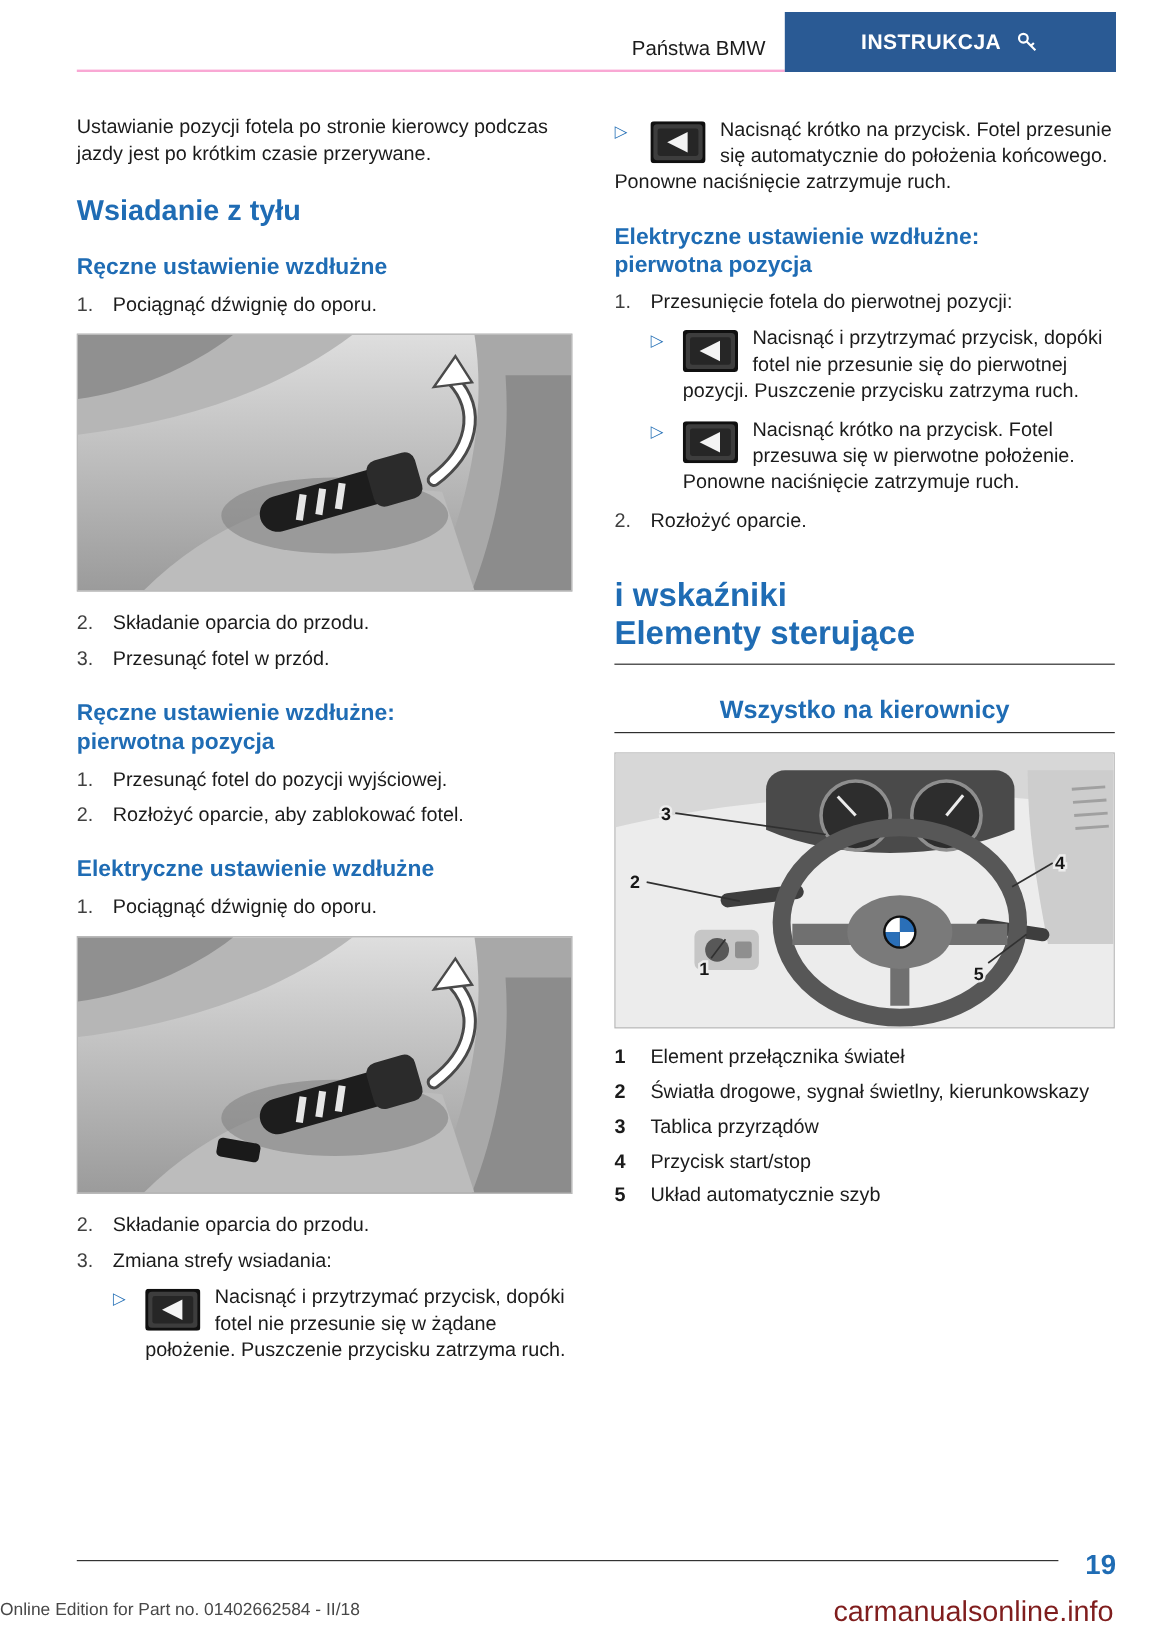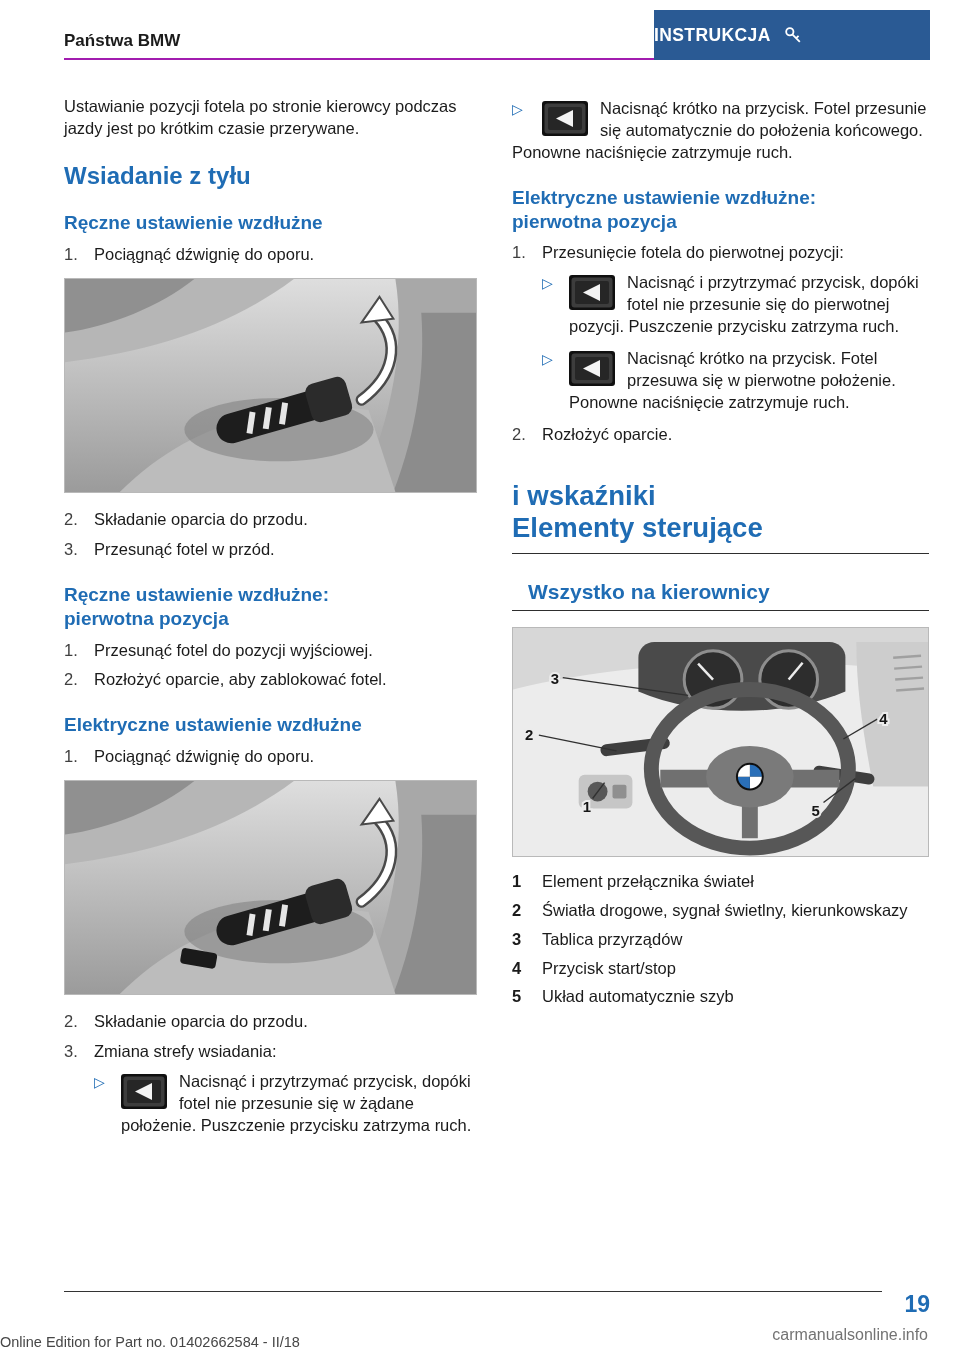--- a/index.html
+++ b/index.html
@@ -2,38 +2,38 @@
 <html lang="pl" style="--heading-blue: #1f6cb4; --badge-blue: #2a5a94; --body-text: #1b1b1b;"><head>
 <meta charset="utf-8">
 <style>
   * { box-sizing: border-box; margin: 0; padding: 0; }
   html, body { width: 960px; }
   body { font-family: "Liberation Sans", sans-serif; background: #ffffff; color: #1b1b1b; }
   .page { position: relative; width: 960px; height: 1362px; overflow: hidden; background: #fff; }
 
   
   .header { display: flex; margin: 10px 30px 0 64px; height: 50px; }
-  .brand-area { flex: 1; display: flex; align-items: flex-end;
-                border-bottom: 2px solid #a21caf; padding: 0 16px 7px 0; font-size: 17px; font-weight: bold; }
+  .brand-area { flex: 1; display: flex; justify-content: flex-end; align-items: flex-end;
+                border-bottom: 2px solid #f9a8d4; padding: 0 16px 7px 0; font-size: 17px; }
   .badge { width: 276px; background: var(--badge-blue, #2a5a94); color: #fff; display: flex;
-           align-items: center; justify-content: flex-start; gap: 12px; font-weight: bold;
+           align-items: center; justify-content: center; gap: 12px; font-weight: bold;
            font-size: 17.5px; letter-spacing: .4px; }
   .badge svg { width: 20px; height: 20px; }
 
   
   .columns { display: flex; gap: 35px; padding: 36px 31px 0 64px; }
   .col { flex: none; }
   .col.left  { width: 413px; }
   .col.right { width: 417px; }
 
   p.body, .step, .bullet { font-size: 16.5px; line-height: 1.33; }
   .h2   { color: var(--heading-blue, #1f6cb4); font-size: 24px; line-height: 1.15; margin: 22px 0 14px; }
   .h3   { color: var(--heading-blue, #1f6cb4); font-size: 19px;  line-height: 1.25; margin: 22px 0 9px; white-space: pre-line; }
   .h1big{ color: var(--heading-blue, #1f6cb4); font-size: 27.5px; line-height: 1.18; margin: 34px 0 8px; }
-  .hsec { color: var(--heading-blue, #1f6cb4); font-size: 21px;  margin: 26px 16px 6px; }
+  .hsec { color: var(--heading-blue, #1f6cb4); font-size: 21px;  margin: 26px 0 6px; text-align: center; }
   .rule { border-bottom: 1.5px solid #2e2e2e; }
   .rule.after-big { margin-bottom: 10px; }
   .rule.after-sec { margin-bottom: 16px; }
 
   .step { display: flex; margin: 2px 0 8px; }
   .step .num { width: 30px; flex: none; color: #3f3f3f; }
 
   figure.photo { width: 100%; height: 215px; margin: 12px 0 16px; border: 1px solid #b9b9b9; background: #c9c9c9; }
   figure.photo svg { width: 100%; height: 100%; display: block; }
   figure.photo.wheel { height: 230px; margin: 14px 0 14px; background: #ececec; }
@@ -44,25 +44,25 @@
   .icon-btn svg { width: 100%; height: 100%; display: block; }
   .bullet.nested { margin-left: 30px; padding-left: 27px; }
   .bullet.nested .icon-btn { margin-left: 0; }
 
   .legend { margin-top: 12px; }
   .legend .step { margin: 2px 0 7px; }
   .legend .step .num { font-weight: bold; color: #1b1b1b; }
 
   
   .footer { position: absolute; left: 64px; right: 30px; bottom: 44px; }
-  .footer .line-row { display: flex; align-items: flex-start; }
+  .footer .line-row { display: flex; align-items: center; }
   .footer .fline { flex: 1; border-bottom: 1.5px solid #333; margin-bottom: 9px; }
   .footer .pnum { color: var(--heading-blue, #1f6cb4); font-size: 23px; font-weight: bold; margin-left: 22px; }
   .edition { position: absolute; left: 0; right: 16px; bottom: 12px; text-align: left; font-size: 14.5px; color: #474747; }
-  .watermark { position: absolute; right: 32px; bottom: 18px; font-size: 16px; color: #737373; }
+  .watermark { position: absolute; right: 32px; bottom: 4px; font-size: 24px; color: #7f1d1d; }
 
   .co { font-family: "Liberation Sans", sans-serif; font-size: 15px; font-weight: bold;
         fill: #161616; paint-order: stroke; stroke: #ececec; stroke-width: 4px; }
 </style>
 </head>
 <body>
 
 <svg width="0" height="0" style="position:absolute" aria-hidden="true">
   <defs>
     <linearGradient id="gseat" x1="0" y1="0" x2="0" y2="1">

